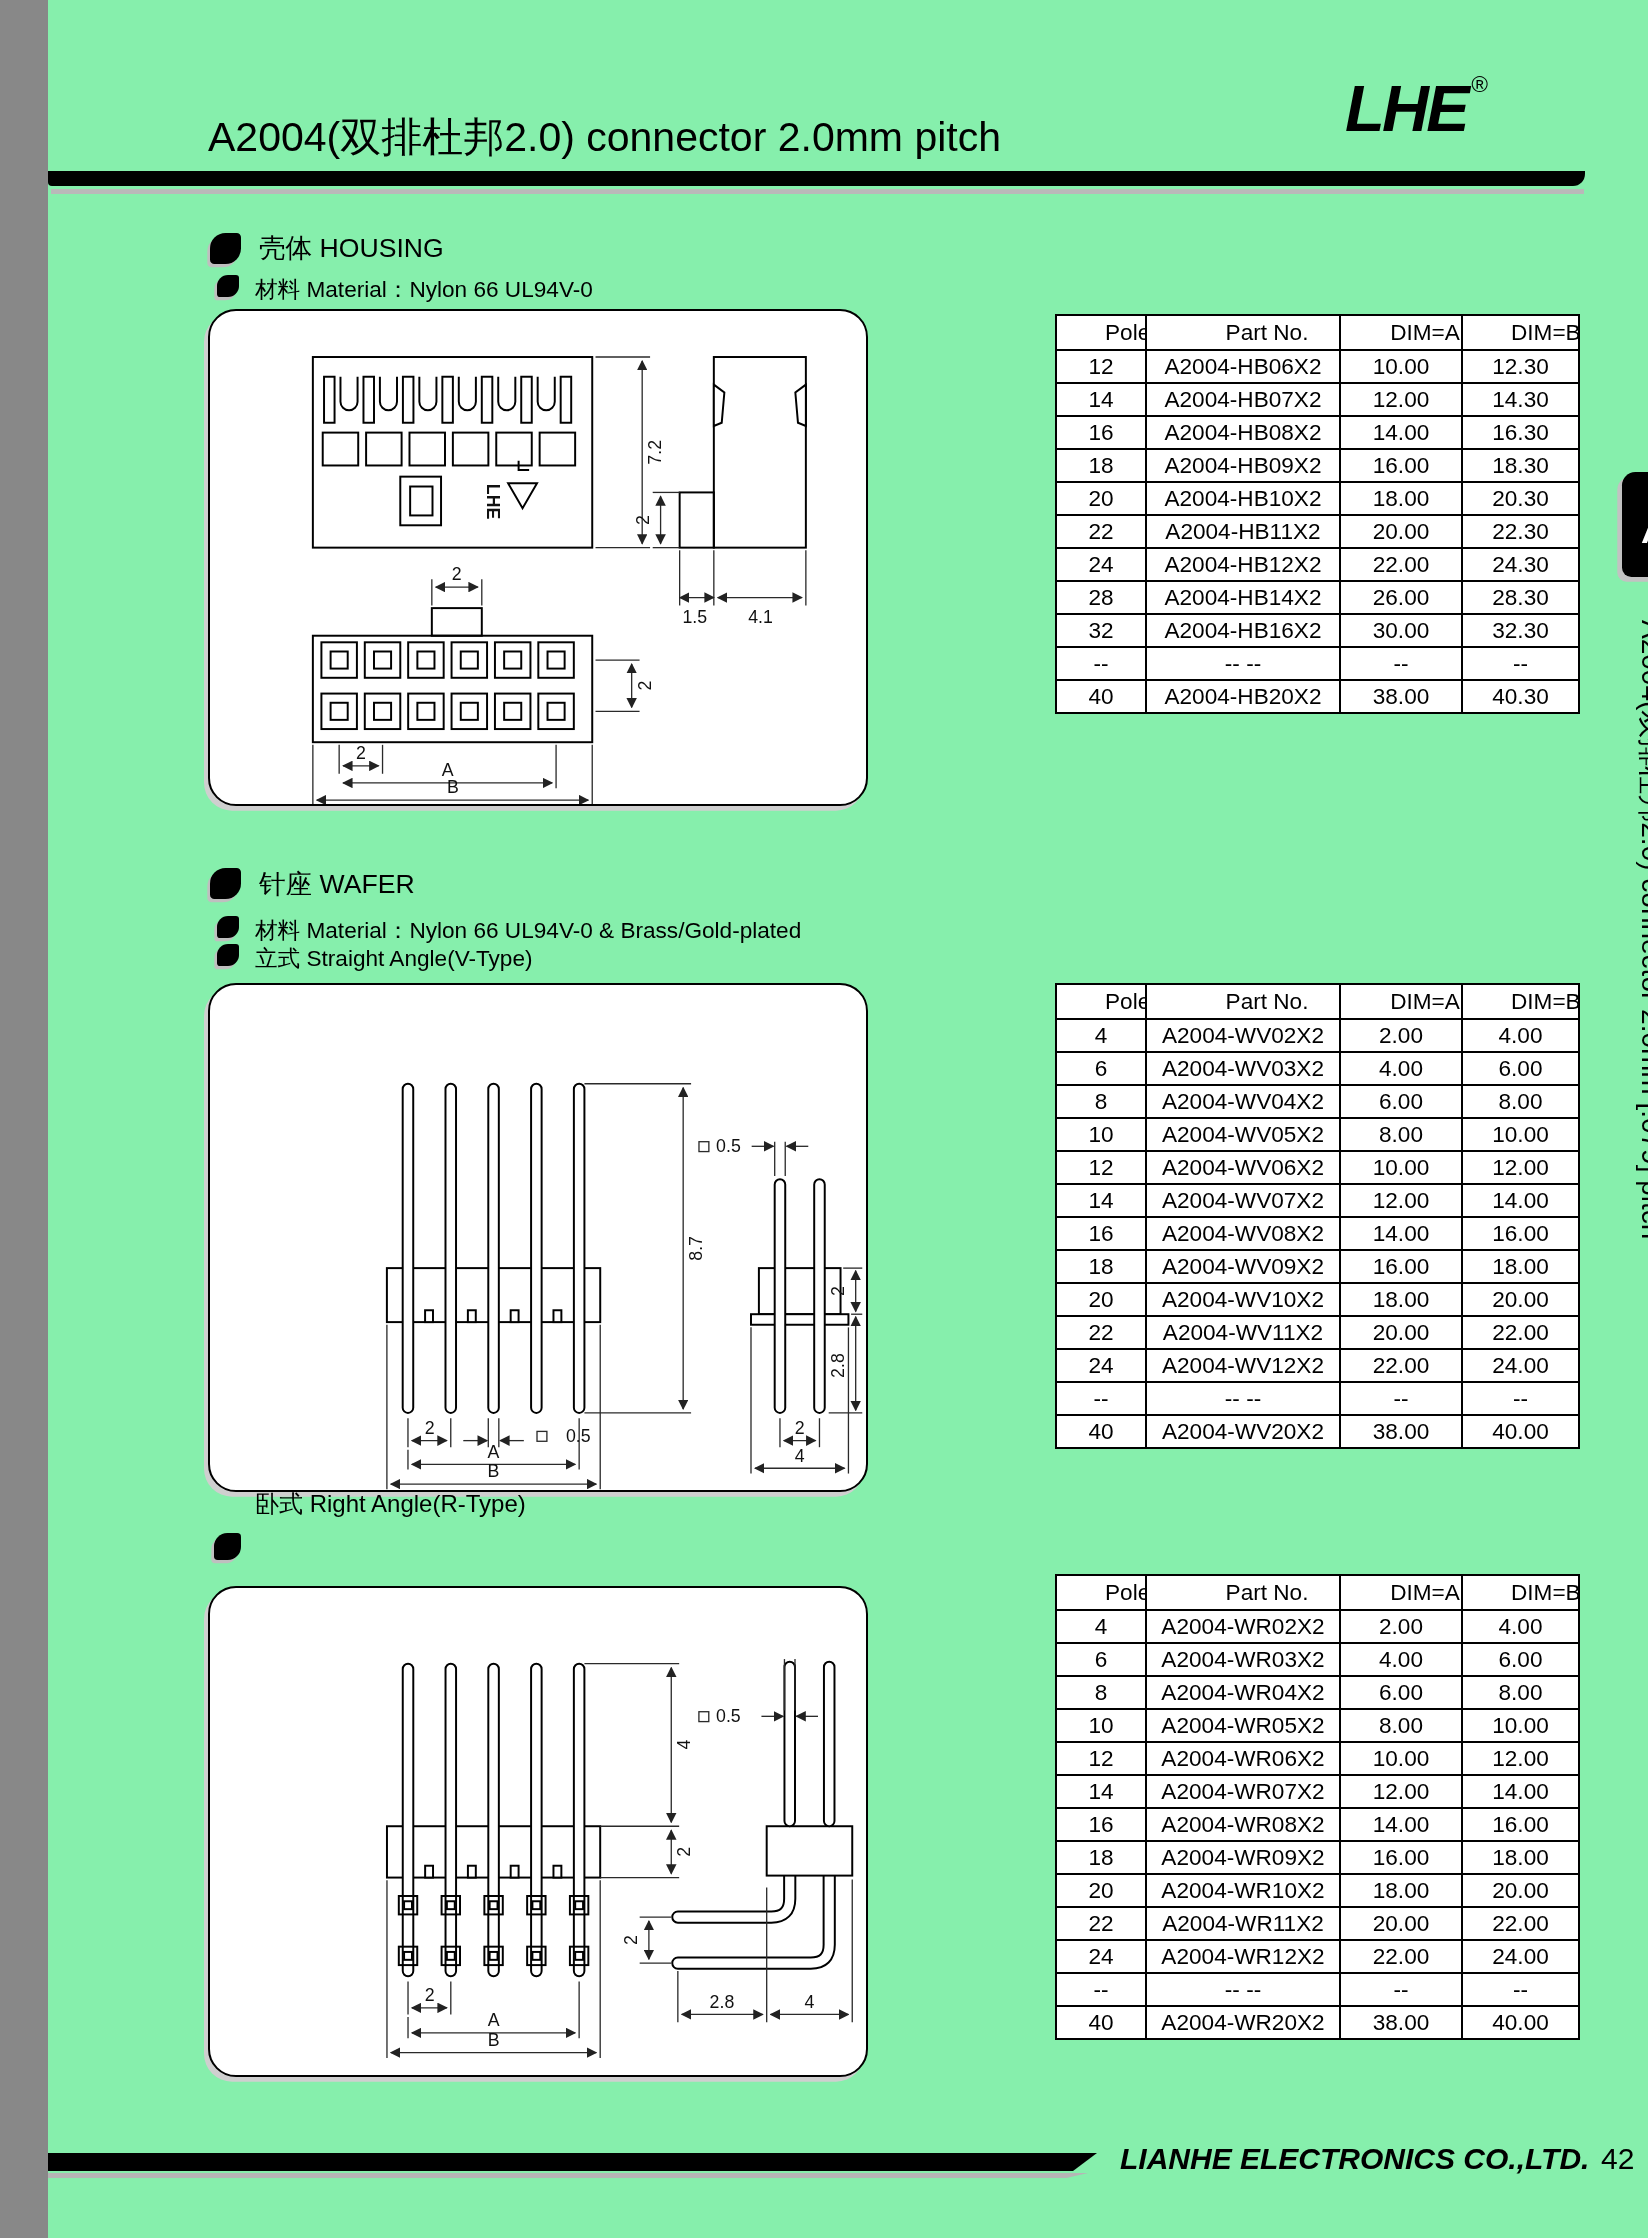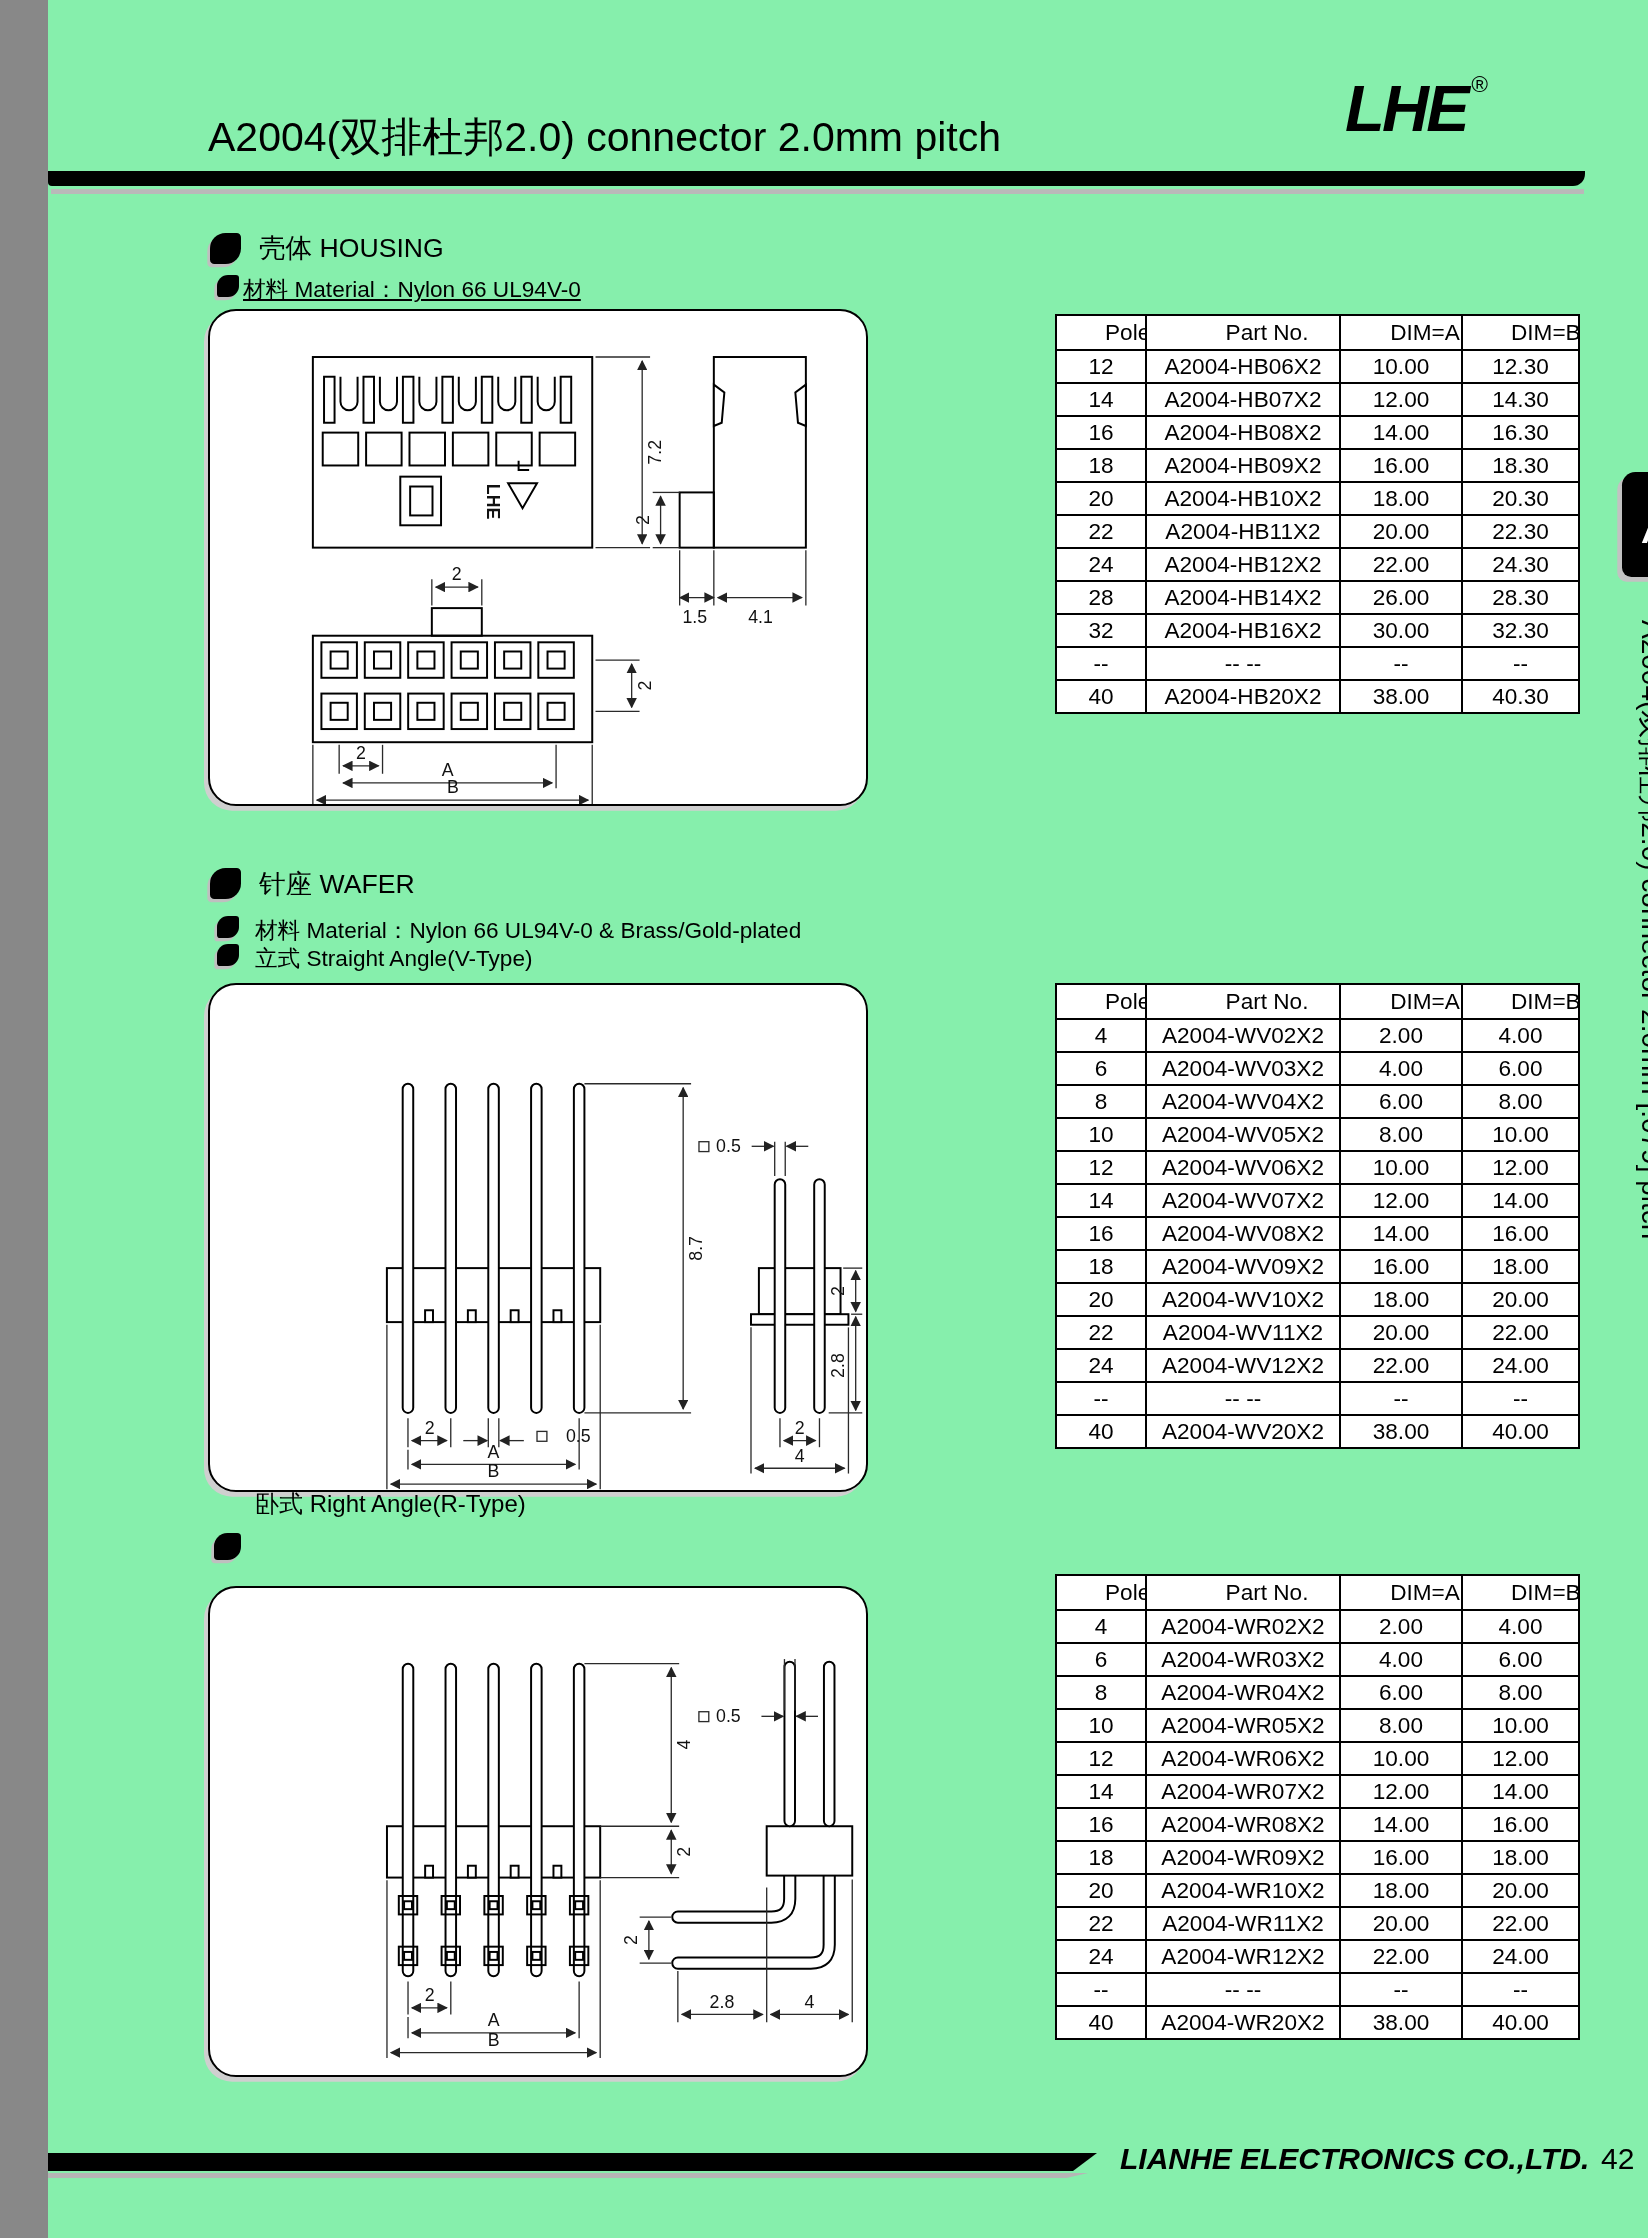--- a/index.html
+++ b/index.html
@@ -49,21 +49,21 @@
   <div class="abs title" style="left:160px;top:110px;">A2004(双排杜邦2.0) connector 2.0mm pitch</div>
   <div class="abs logo" style="left:1297px;top:74px;">
     <span>LHE</span><span class="reg">®</span>
   </div>
   <div class="abs hbar" style="left:0;top:171px;width:1537px;height:15.3px;"></div>
   <div class="abs hshadow" style="left:2.7px;top:189px;width:1533px;height:4.7px;"></div>
 
   <div class="abs bullet" style="left:162px;top:233px;width:31px;height:31px;"></div>
   <div class="abs h1" style="left:211px;top:230px;">壳体 HOUSING</div>
   <div class="abs bullet" style="left:169px;top:275px;width:22px;height:22px;"></div>
-  <div class="abs h2" style="left:195px;top:274px;text-decoration:underline;">材料 Material：Nylon 66 UL94V-0</div>
+  <div class="abs h2" style="left:207px;top:274px;">材料 Material：Nylon 66 UL94V-0</div>
 
   <div class="abs dbox" style="left:160px;top:309px;width:656px;height:493px;">
     <svg viewBox="0 0 995 750">
       <defs>
         <marker id="m1" viewBox="0 0 10 10" refX="9" refY="5" markerWidth="8" markerHeight="8" orient="auto-start-reverse">
             <path d="M0,0L10,5L0,10z" fill="#222"></path>
           </marker>
       </defs>
 
       <g>

